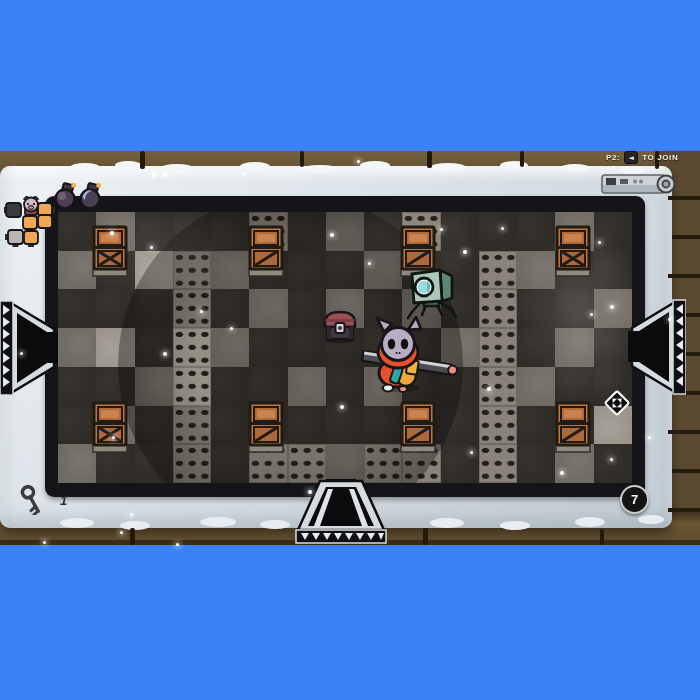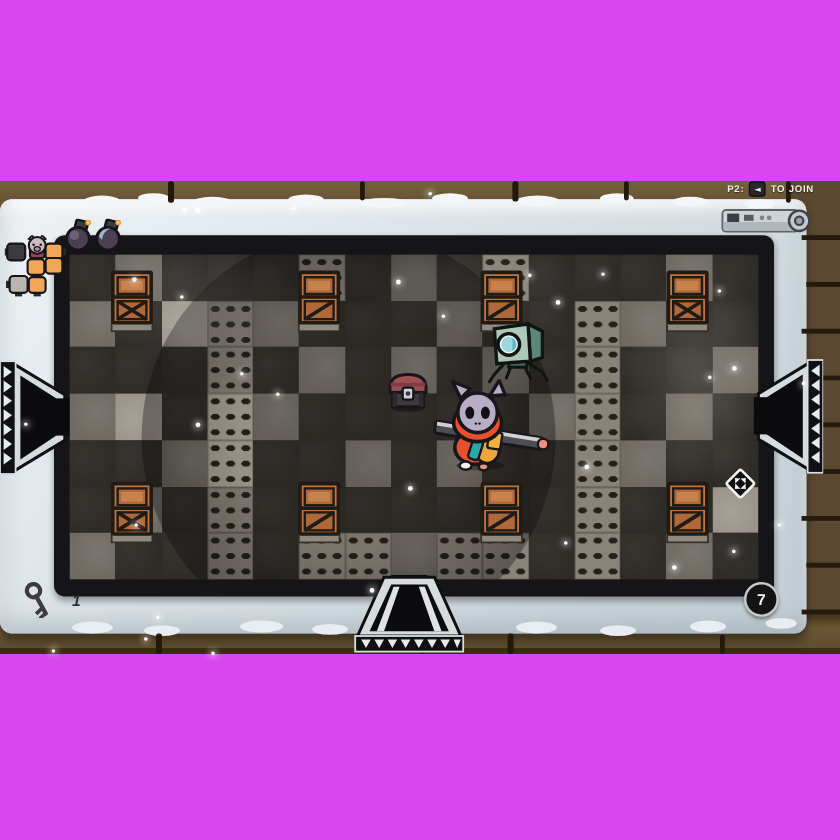--- a/index.html
+++ b/index.html
@@ -1,16 +1,16 @@
 <!DOCTYPE html>
 <html><head>
 <meta charset="utf-8">
 <style>
   html,body{margin:0;padding:0;background:#ffffff;}
-  #stage{position:relative;width:700px;height:700px;background:#d946ef;overflow:hidden;
+  #stage{position:relative;width:700px;height:700px;background:#3b82f6;overflow:hidden;
          font-family:"Liberation Sans",sans-serif;}
   .abs{position:absolute;}
 
   
   #band{left:0;top:151px;width:700px;height:394px;background:#5f4c31;z-index:1;}
   #band .brick-top{left:0;top:0;width:700px;height:34px;background:linear-gradient(#74603c,#65523400 90%);}
   #band .brick-right{left:655px;top:0;width:45px;height:394px;background:#5a4830;}
   #band .brick-bottom{left:0;top:360px;width:700px;height:34px;background:linear-gradient(#3c2e1b,#6a5634 35%,#5e4b2e);}
   .joint{background:#221909;border-radius:2px;}
   .seam{background:#241a0d;}

